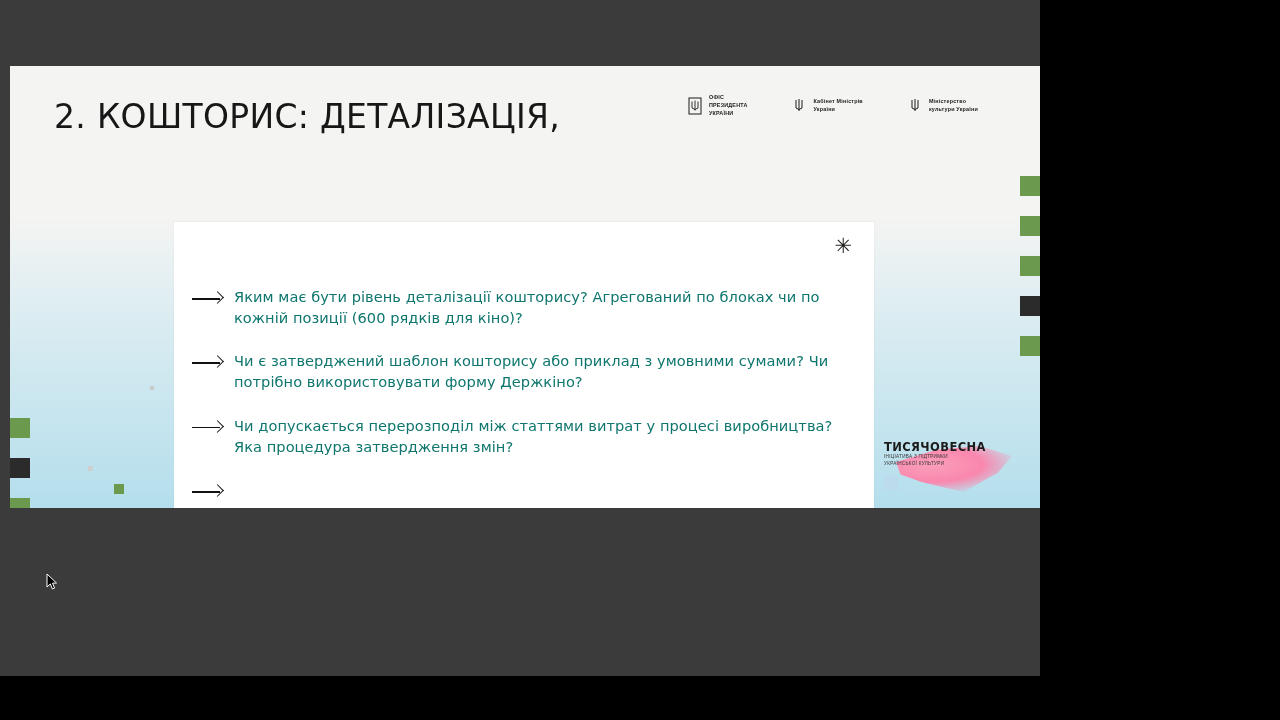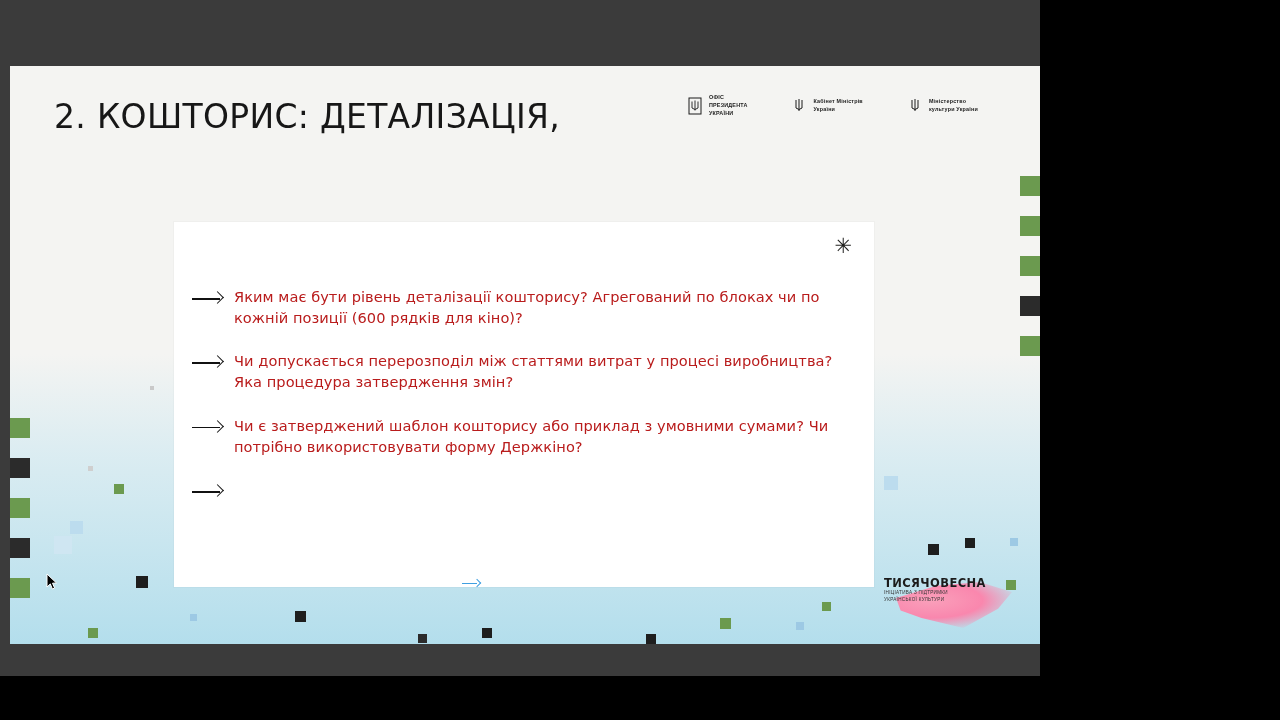--- a/index.html
+++ b/index.html
@@ -20,21 +20,21 @@
     position: absolute;
     left: 0; top: 0;
     width: 1040px; height: 676px;
     background: #3b3b3b;
   }
 
   
   .slide {
     position: absolute;
     left: 10px; top: 66px;
-    width: 1030px; height: 578px;
+    width: 1030px; height: 442px;
     background: #f4f4f2;
     overflow: hidden;
   }
   
   .slide-wash {
     position: absolute;
     left: 0; bottom: 0; width: 100%; height: 290px;
     background: linear-gradient(to bottom, rgba(205,232,242,0) 0%, rgba(198,230,241,0.55) 35%, rgba(176,221,236,0.95) 100%);
   }
 
@@ -134,21 +134,21 @@
     position: absolute;
     right: 0; top: 4px;
     width: 8px; height: 8px;
     border-top: 1.6px solid #111;
     border-right: 1.6px solid #111;
     transform: rotate(45deg);
   }
   .qtext {
     font-size: 14.6px;
     line-height: 1.45;
-    color: #b91c1c;
+    color: #0f766e;
     font-family: "DejaVu Sans", sans-serif;
     letter-spacing: 0.05px;
   }
 
   
   .mini-arrow {
     position: absolute;
     left: 452px; top: 513px;
     width: 18px; height: 10px;
   }
@@ -372,25 +372,25 @@
 
     <div class="card">
       <div class="asterisk">✳</div>
       <div class="qlist">
         <div class="qitem">
           <span class="arrow"></span>
           <span class="qtext">Яким має бути рівень деталізації кошторису? Агрегований по блоках чи по кожній позиції (600 рядків для кіно)?</span>
         </div>
         <div class="qitem">
           <span class="arrow"></span>
-          <span class="qtext">Чи допускається перерозподіл між статтями витрат у процесі виробництва? Яка процедура затвердження змін?</span>
+          <span class="qtext">Чи є затверджений шаблон кошторису або приклад з умовними сумами? Чи потрібно використовувати форму Держкіно?</span>
         </div>
         <div class="qitem">
           <span class="arrow"></span>
-          <span class="qtext">Чи є затверджений шаблон кошторису або приклад з умовними сумами? Чи потрібно використовувати форму Держкіно?</span>
+          <span class="qtext">Чи допускається перерозподіл між статтями витрат у процесі виробництва? Яка процедура затвердження змін?</span>
         </div>
         <div class="qitem">
           <span class="arrow"></span>
         </div>
       </div>
     </div>
 
     <div class="mini-arrow"></div>
 
     <div class="brand">

